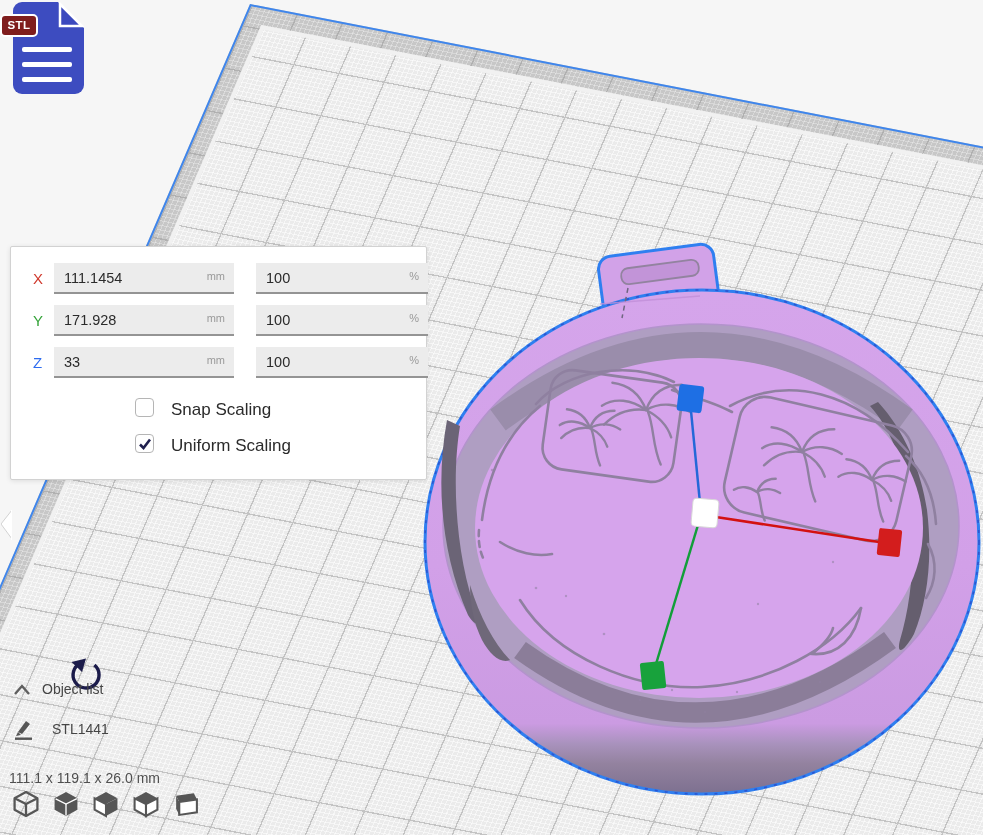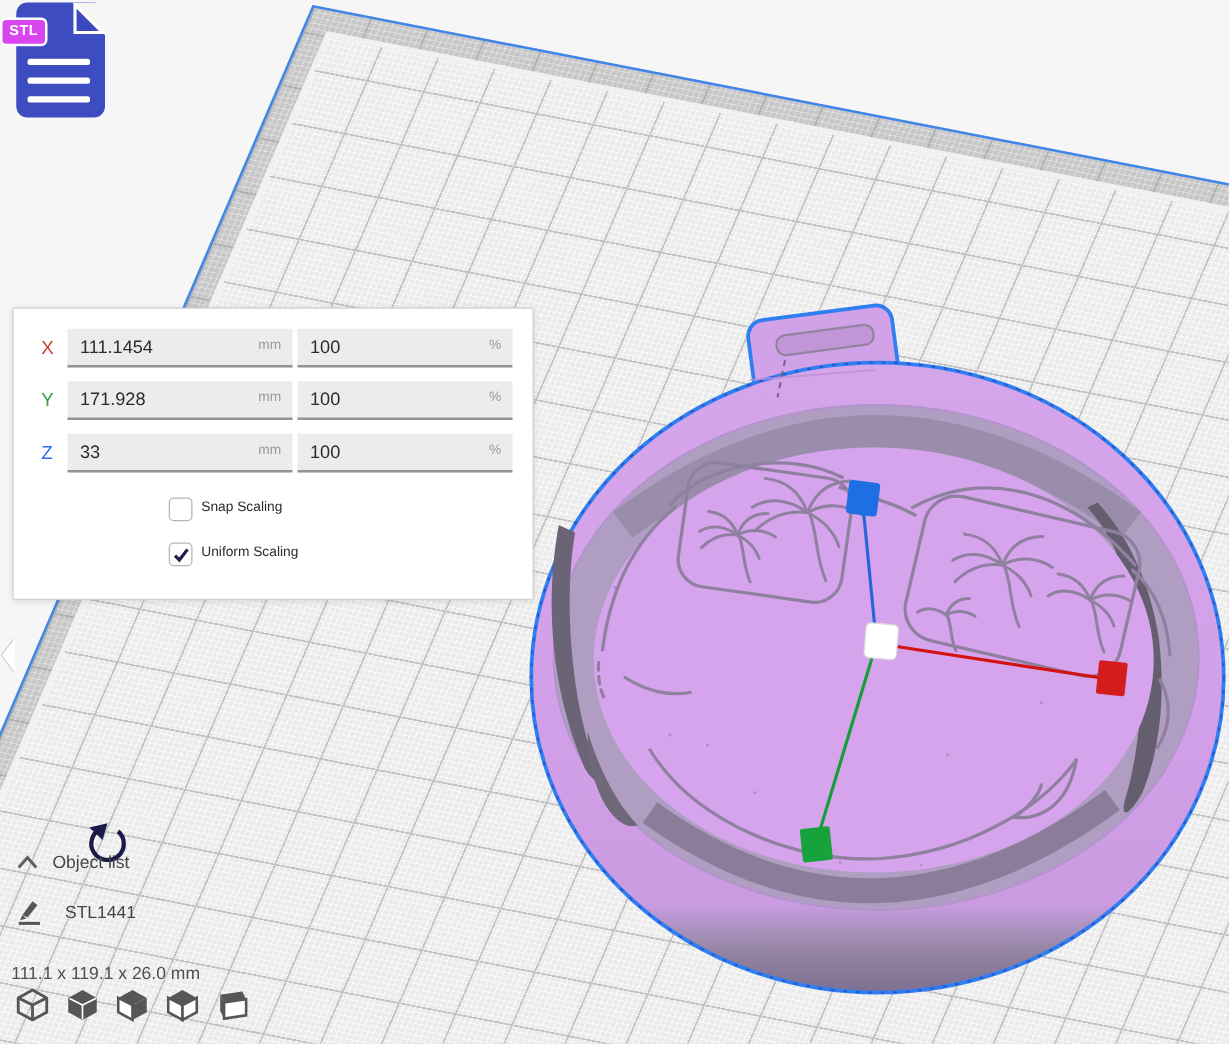--- a/index.html
+++ b/index.html
@@ -33,45 +33,45 @@
       #ebebeb;
   }
   
   #scene{position:absolute;left:0;top:0;pointer-events:none;}
   
   .stl-icon{position:absolute;left:0;top:0;width:95px;height:100px;}
   .stl-doc{position:absolute;left:13px;top:2px;width:71px;height:92px;border-radius:9px;background:#3d4cc0;}
   .stl-bar{position:absolute;left:9px;width:50px;height:5px;border-radius:2px;background:#ffffff;}
   .stl-badge{
     position:absolute;left:0px;top:14px;width:38px;height:23px;border-radius:5px;
-    background:#d946ef;border:2.5px solid #ffffff;box-sizing:border-box;
+    background:#7f1d1d;border:2.5px solid #ffffff;box-sizing:border-box;
     color:#fff;font-size:11.5px;font-weight:bold;line-height:18px;text-align:center;letter-spacing:.5px;
   }
   
   .scale-panel{
     position:absolute;left:10px;top:246px;width:415px;height:232px;
     background:#ffffff;border:1px solid #d2d2d2;border-radius:2px;
     box-shadow:0 1px 5px rgba(0,0,0,.10);
   }
   .panel-pointer{position:absolute;left:-10px;top:263px;width:11px;height:30px;}
   .srow{position:absolute;left:0;width:100%;height:31px;}
   .srow .axis{position:absolute;left:22px;top:7px;width:16px;font-size:15px;}
   .field{position:absolute;top:0;height:31px;background:#ececec;border-bottom:2px solid #949494;box-sizing:border-box;}
   .field.size{left:43px;width:180px;padding-left:39px;}
-  .field.pct{left:227px;width:172px;}
+  .field.pct{left:245px;width:172px;}
   .field .val{position:absolute;left:10px;top:7px;font-size:14.5px;color:#2b2b2b;}
   .field .unit{position:absolute;right:9px;top:7px;font-size:11px;color:#9a9a9a;}
   .checkrow{position:absolute;left:124px;height:20px;}
   .checkbox{
     position:absolute;left:0;top:0;width:19px;height:19px;background:#fff;
     border:1.5px solid #b5b5b5;border-radius:4px;box-sizing:border-box;
   }
   .checkbox svg{display:none;margin:1px 0 0 1px;}
   .checkbox.checked svg{display:block;}
-  .checklabel{position:absolute;left:26px;top:2px;font-size:11px;color:#2b2b2b;white-space:nowrap;}
+  .checklabel{position:absolute;left:36px;top:2px;font-size:17px;color:#2b2b2b;white-space:nowrap;}
   .reset-btn{position:absolute;left:56px;top:409px;width:38px;height:38px;cursor:pointer;}
   
   .objlist-header{position:absolute;left:10px;top:681px;height:18px;}
   .objlist-caret{position:absolute;left:2px;top:3px;}
   .objlist-label{position:absolute;left:32px;top:0px;font-size:14px;color:#454545;white-space:nowrap;}
   .objitem{position:absolute;left:10px;top:718px;height:22px;}
   .objitem .pencil{position:absolute;left:2px;top:0px;}
   .objitem .fname{position:absolute;left:42px;top:3px;font-size:14px;color:#454545;white-space:nowrap;text-align:right;}
   .dims{position:absolute;left:9px;top:754px;font-size:14px;color:#4f4f4f;white-space:nowrap;margin-top:16px;}
   .viewbar{position:absolute;left:12px;top:789px;height:30px;display:flex;gap:12px;}

